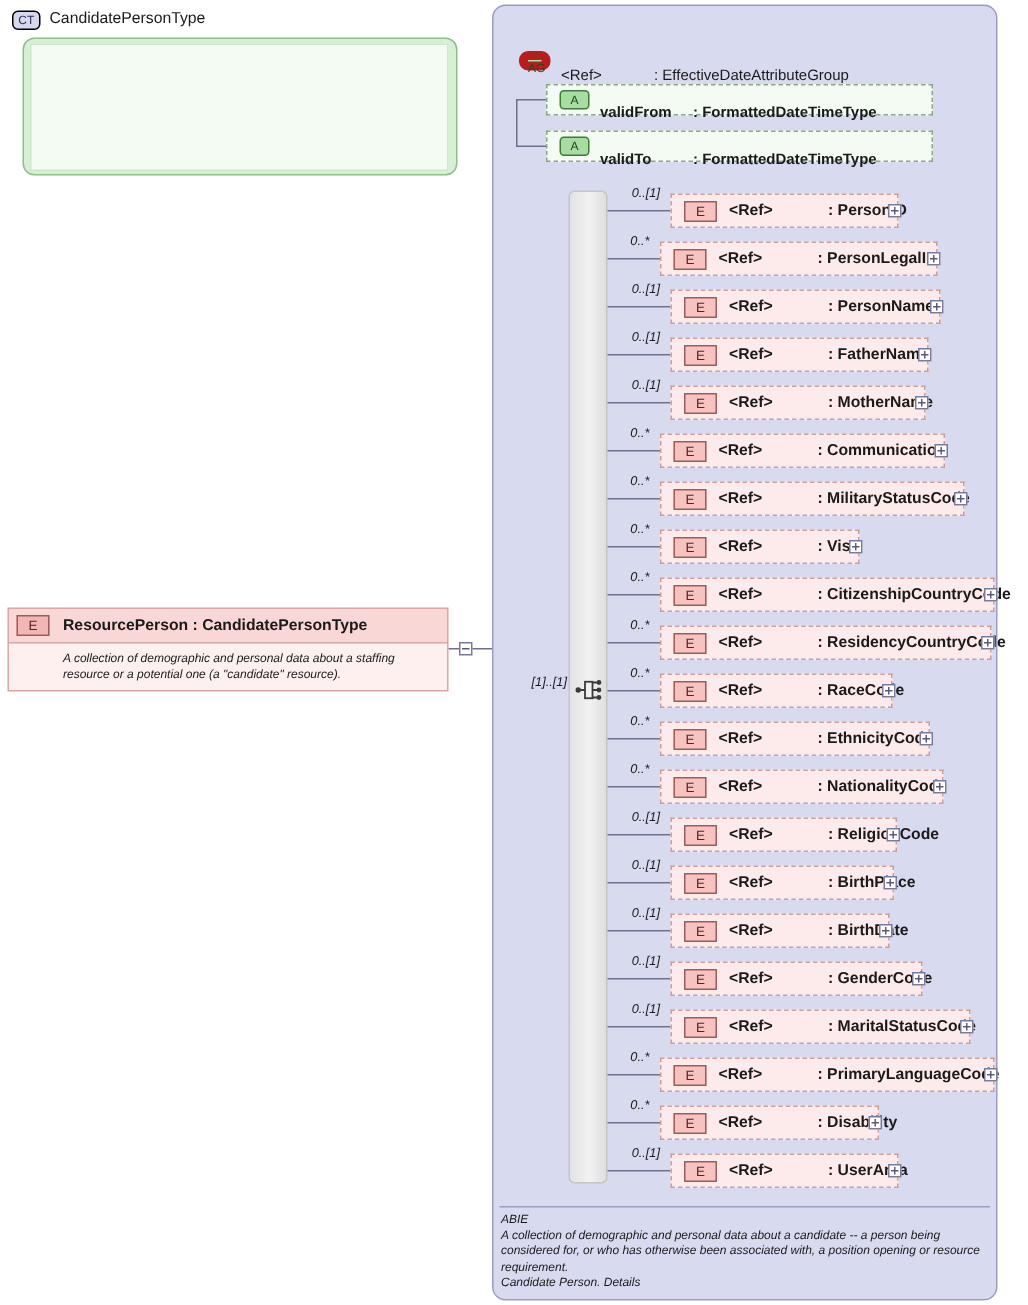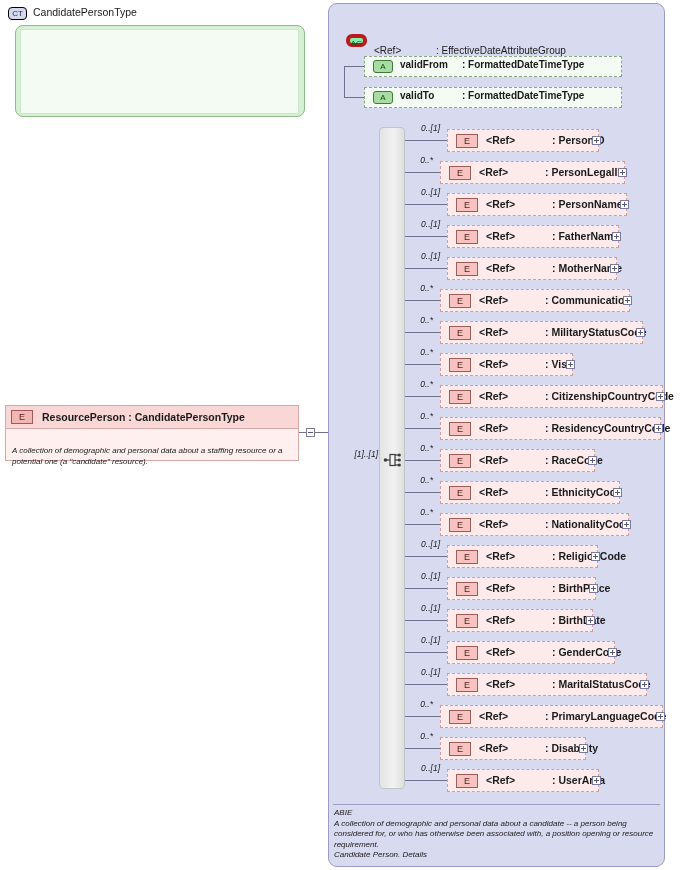--- a/index.html
+++ b/index.html
@@ -56,25 +56,26 @@
     flex: 0 0 auto;
   }
   .root-title {
     margin-left: 9px;
     font-size: 10.5px;
     font-weight: bold;
     color: #1a1a1a;
     white-space: nowrap;
   }
   .root-doc {
-    padding: 16px 6px 0 6px;
+    padding: 4px 6px 0 6px;
     font-size: 8px;
     font-style: italic;
     color: #1a1a1a;
     line-height: 11px;
+    margin-left: 30px;
   }
 
   
   .exp-box {
     position: absolute;
     width: 9px;
     height: 9px;
     background: #ffffff;
     border: 1px solid #7a7a9a;
     box-sizing: border-box;
@@ -167,21 +168,21 @@
     border: 1px solid #cfe6cd;
     box-sizing: border-box;
   }
   .badge-ag {
     position: absolute;
     left: 12px;
     top: 32px;
     width: 21px;
     height: 13px;
     background: #86efac;
-    border: 4px solid #b91c1c;
+    border: 6px solid #b91c1c;
     border-radius: 6px;
     font-size: 8px;
     line-height: 11px;
     text-align: center;
     color: #1d4a19;
     box-sizing: border-box;
   }
   .ag-ref {
     position: absolute;
     left: 40px;
@@ -212,21 +213,21 @@
     border-radius: 3px;
     font-size: 8px;
     line-height: 11px;
     text-align: center;
     color: #163f13;
     box-sizing: border-box;
   }
   .attr-label {
     position: absolute;
     left: 35px;
-    top: 2px;
+    top: 13px;
     font-size: 10px;
     font-weight: bold;
     color: #1a1a1a;
     white-space: nowrap;
   }
   .attr-label .nm { display: inline-block; width: 62px; }
 
   
   .seq-icon {
     position: absolute;

